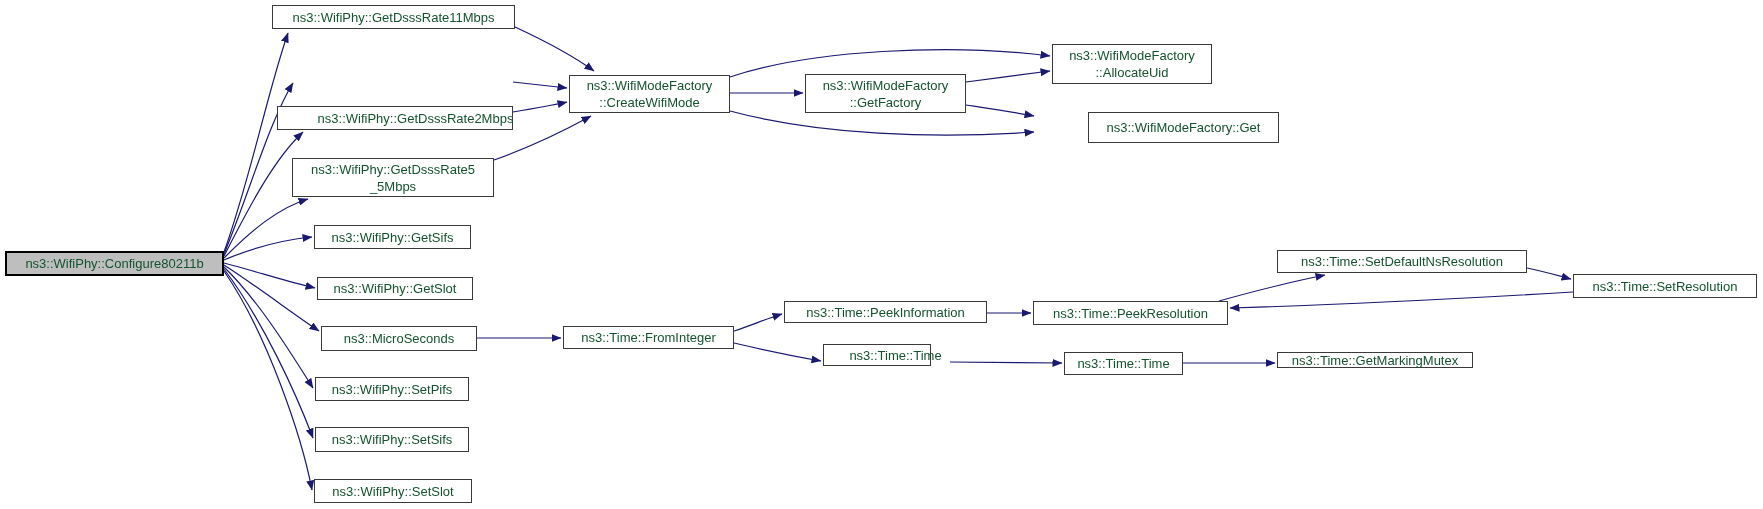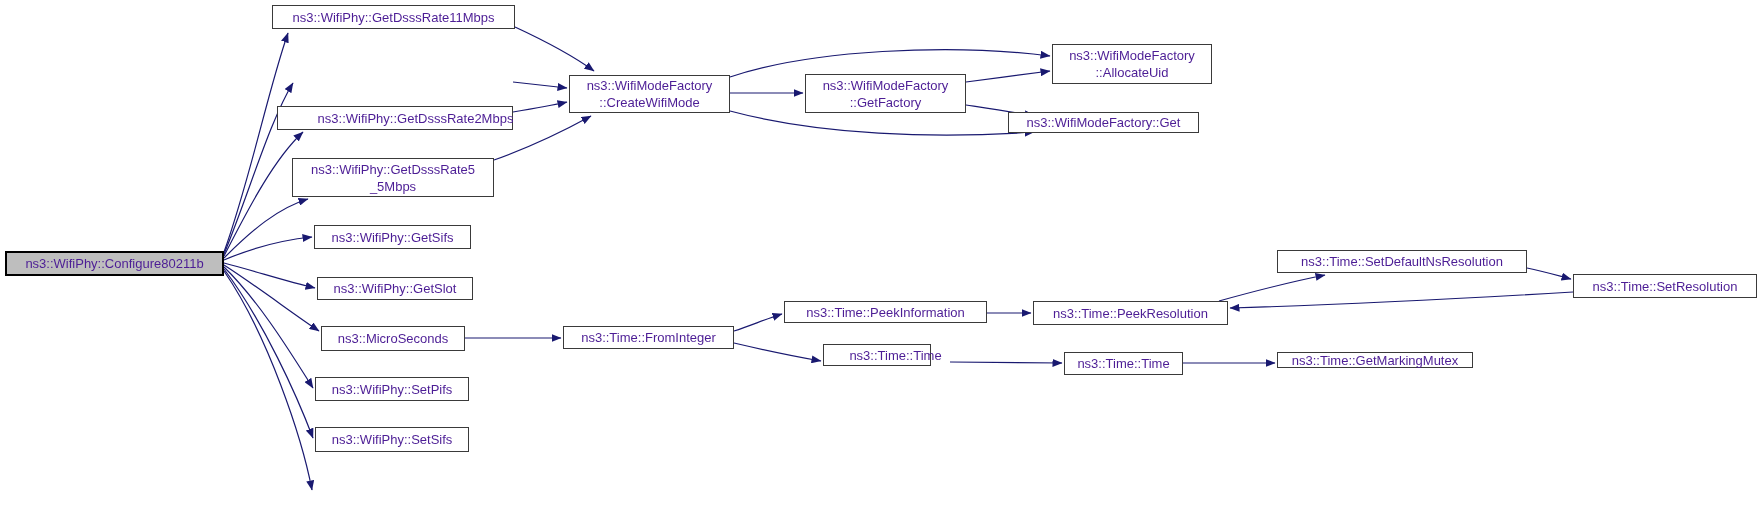--- a/index.html
+++ b/index.html
@@ -21,21 +21,21 @@
     position: absolute;
     box-sizing: border-box;
     background: #ffffff;
     border: 1px solid #3a3a3a;
     display: flex;
     flex-direction: column;
     align-items: center;
     justify-content: center;
     font-size: 13px;
     line-height: 17px;
-    color: #4c1d95;
+    color: #14532d;
     white-space: nowrap;
     cursor: pointer;
   }
   .node.root {
     background: #bebebe;
     border: 2px solid #000000;
   }
   .node span { display: block; text-align: center; }
 </style>
 </head>
@@ -89,42 +89,45 @@
     <div class="node" style="left: 292px; top: 158px; width: 202px; height: 39px;">
       <span>ns3::WifiPhy::GetDsssRate5</span>
       <span>_5Mbps</span>
     </div>
     <div class="node" style="left: 314px; top: 225px; width: 157px; height: 24px;">
       <span>ns3::WifiPhy::GetSifs</span>
     </div>
     <div class="node" style="left: 317px; top: 277px; width: 156px; height: 23px;">
       <span>ns3::WifiPhy::GetSlot</span>
     </div>
-    <div class="node" style="left: 321px; top: 326px; width: 144px; height: 25px;">
+    <div class="node" style="left: 321px; top: 326px; width: 156px; height: 25px;">
       <span>ns3::MicroSeconds</span>
     </div>
     <div class="node" style="left: 315px; top: 377px; width: 154px; height: 24px;">
       <span>ns3::WifiPhy::SetPifs</span>
     </div>
     <div class="node" style="left: 315px; top: 427px; width: 154px; height: 25px;">
       <span>ns3::WifiPhy::SetSifs</span>
+    </div>
+    <div class="node" style="left: 314px; top: 479px; width: 158px; height: 24px;">
+      <span>ns3::WifiPhy::SetSlot</span>
     </div>
     <div class="node" style="left: 569px; top: 75px; width: 161px; height: 38px;">
       <span>ns3::WifiModeFactory</span>
       <span>::CreateWifiMode</span>
     </div>
     <div class="node" style="left: 805px; top: 74px; width: 161px; height: 39px;">
       <span>ns3::WifiModeFactory</span>
       <span>::GetFactory</span>
     </div>
     <div class="node" style="left: 1052px; top: 44px; width: 160px; height: 40px;">
       <span>ns3::WifiModeFactory</span>
       <span>::AllocateUid</span>
     </div>
-    <div class="node" style="left: 1008px; top: 112px; width: 191px; height: 21px;">
+    <div class="node" style="left: 1088px; top: 112px; width: 191px; height: 31px;">
       <span>ns3::WifiModeFactory::Get</span>
     </div>
     <div class="node" style="left: 563px; top: 326px; width: 171px; height: 23px;">
       <span>ns3::Time::FromInteger</span>
     </div>
     <div class="node" style="left: 784px; top: 301px; width: 203px; height: 22px;">
       <span>ns3::Time::PeekInformation</span>
     </div>
     <div class="node" style="left: 823px; top: 344px; width: 108px; height: 22px; padding-left: 37px;">
       <span>ns3::Time::Time</span>

